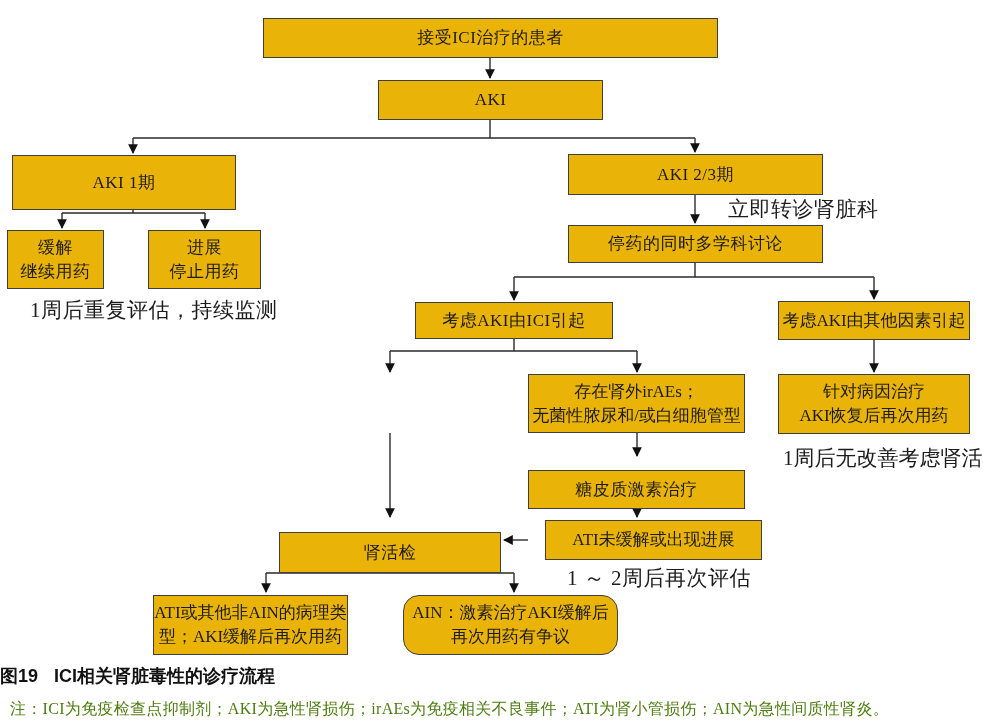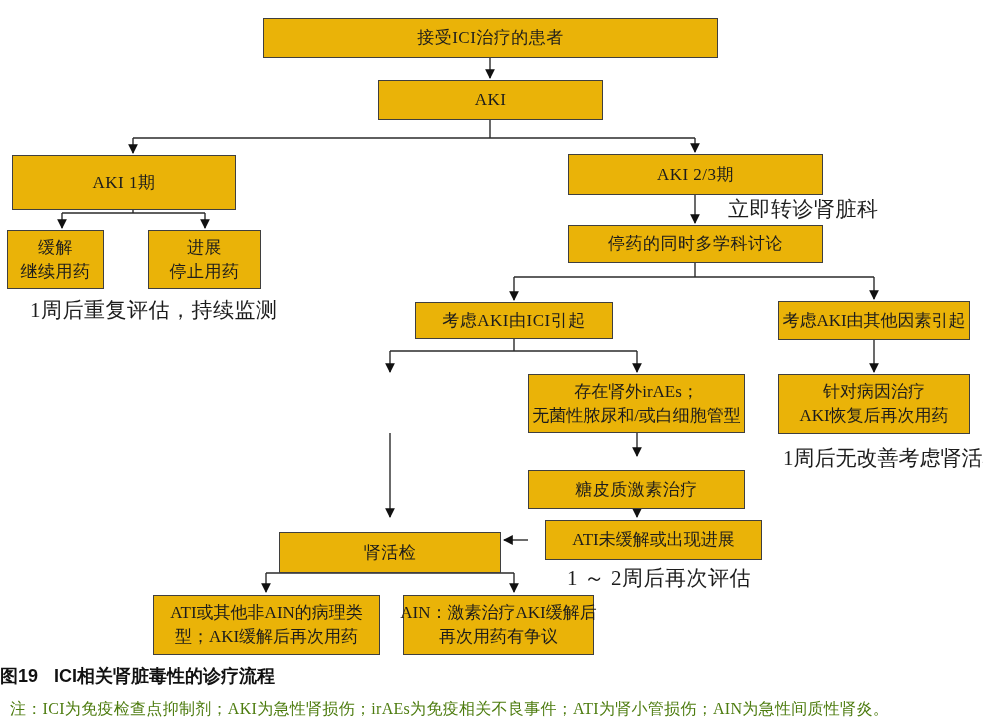--- a/index.html
+++ b/index.html
@@ -142,26 +142,26 @@
     <span class="ln">针对病因治疗</span>
     <span class="ln">AKI恢复后再次用药</span>
   </div>
 
   <div class="node" style="left:528px; top:458px; width:217px; height:39px;margin-top:12px;">糖皮质激素治疗</div>
 
   <div class="node" style="left:279px; top:532px; width:222px; height:41px;">肾活检</div>
 
   <div class="node" style="left:528px; top:520px; width:217px; height:40px; letter-spacing:0;margin-left:17px;">ATI未缓解或出现进展</div>
 
-  <div class="node" style="left:153px; top:595px; width:227px; height:60px; letter-spacing:0;">
+  <div class="node" style="left:153px; top:595px; width:195px; height:60px; letter-spacing:0;">
     <span class="ln">ATI或其他非AIN的病理类</span>
     <span class="ln">型；AKI缓解后再次用药</span>
   </div>
 
-  <div class="node" style="left:403px; top:595px; width:191px; height:60px; letter-spacing:0;">
+  <div class="node" style="left:403px; top:595px; width:215px; height:60px; letter-spacing:0;border-radius:16px;">
     <span class="ln">AIN：激素治疗AKI缓解后</span>
     <span class="ln">再次用药有争议</span>
   </div>
 
   <div class="floatnote" style="left:30px; top:296px;">1周后重复评估，持续监测</div>
 
   <div class="floatnote" style="left:728px; top:195px;">立即转诊肾脏科</div>
 
   <div class="floatnote" style="left:783px; top:444px; letter-spacing:0;">1周后无改善考虑肾活检</div>
 

